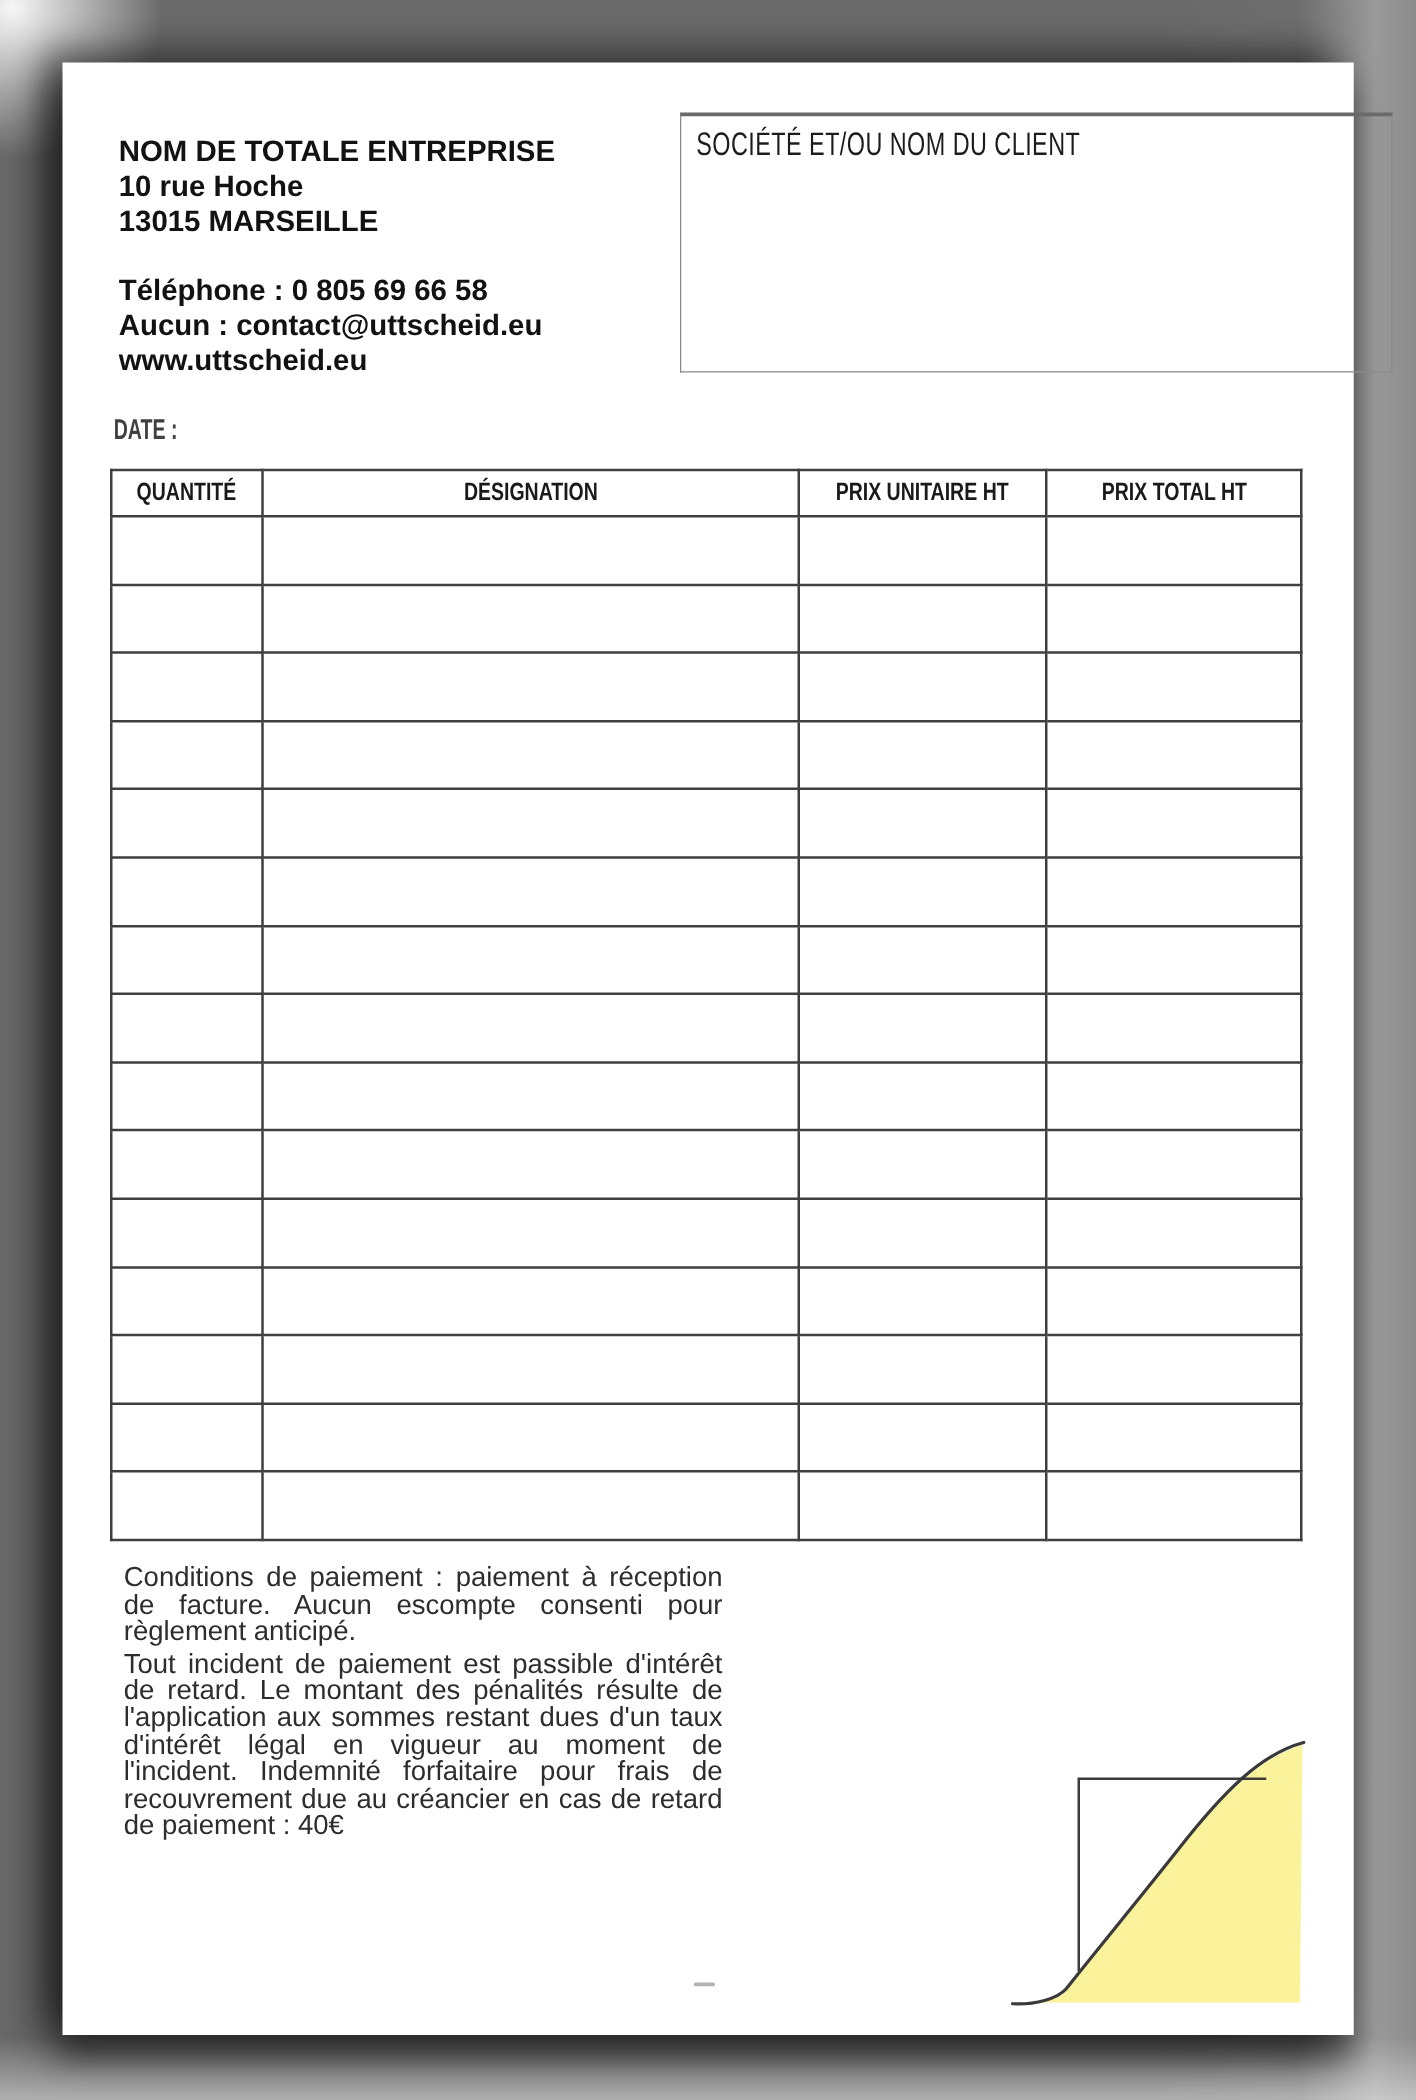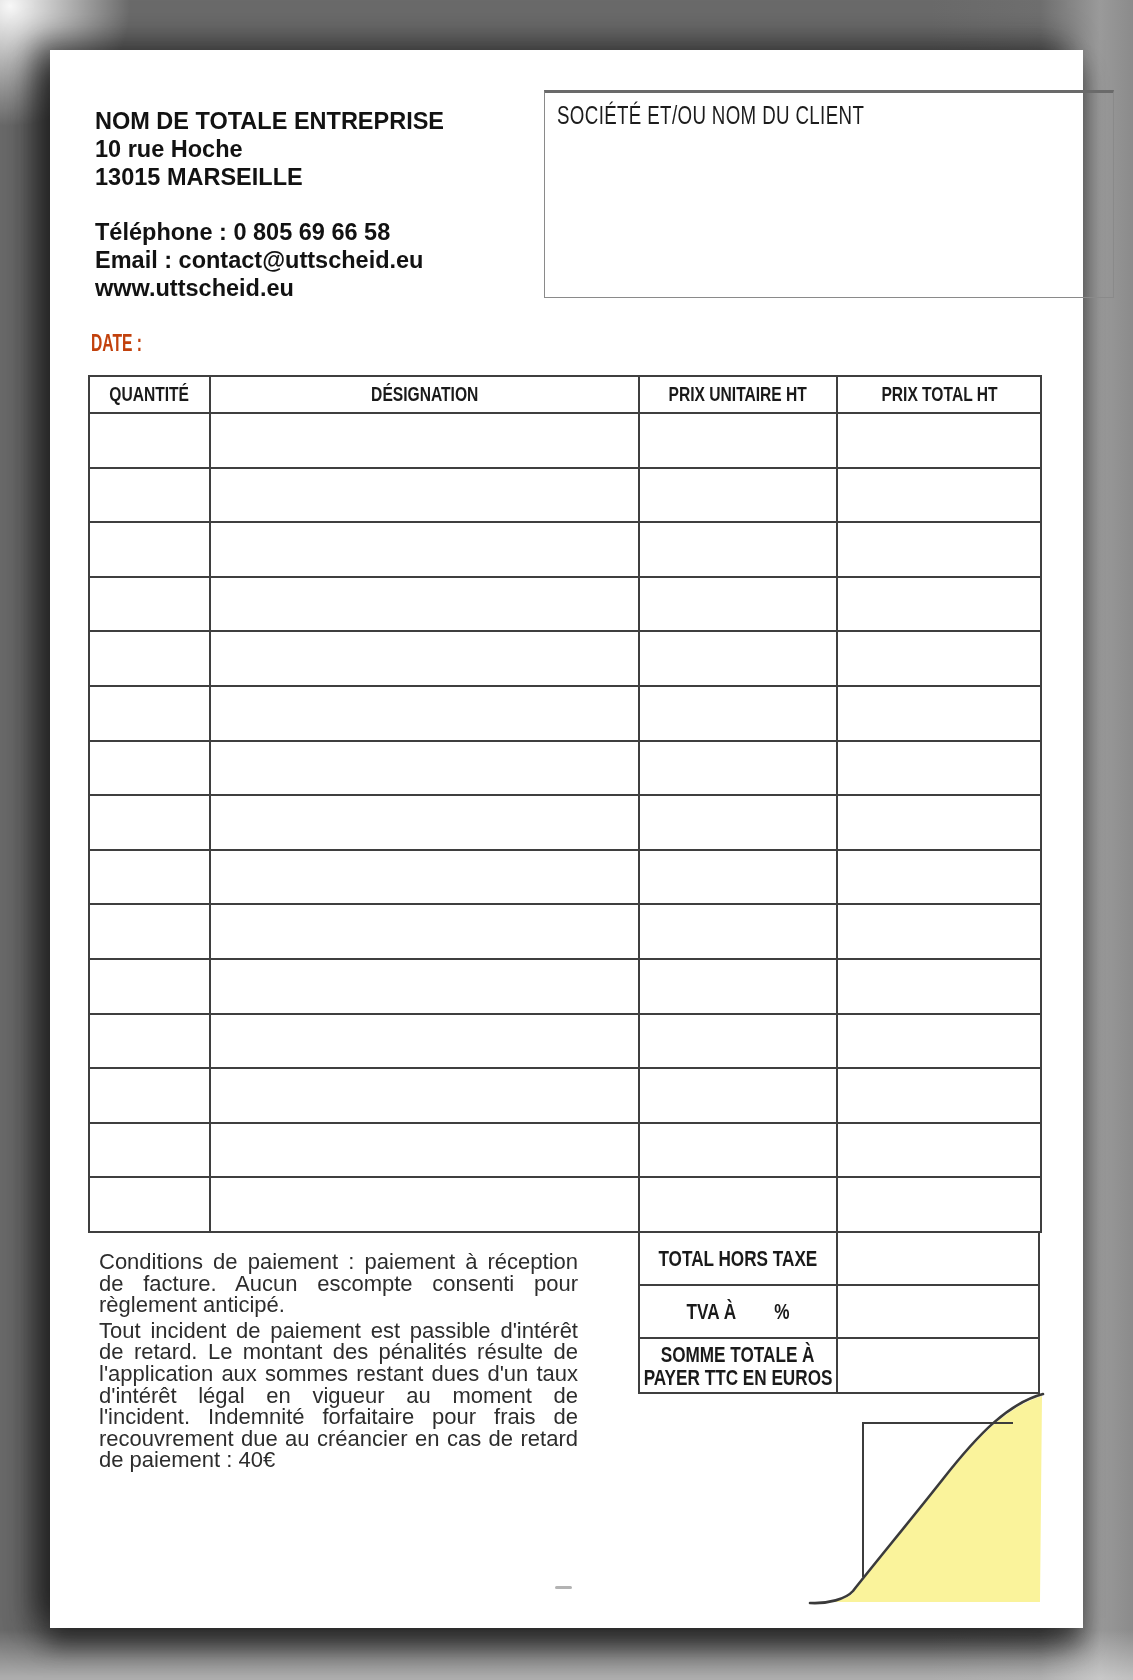--- a/index.html
+++ b/index.html
@@ -32,21 +32,21 @@
            font-size:23.5px;line-height:28px;}
   .company .gap{height:27px;}
 
   .client-box{
     position:absolute;left:494px;top:40px;width:570px;height:208px;box-sizing:border-box;
     border:1px solid #8a8a8a;border-top:3px solid #6a6a6a;
     padding:7px 0 0 12px;color:#1c1c1c;
   }
   .client-box .label{font-size:26px;font-weight:400;letter-spacing:.5px;}
 
-  .date-label{position:absolute;left:41px;top:280px;font-size:23px;font-weight:700;color:#c2410c;}
+  .date-label{position:absolute;left:41px;top:280px;font-size:23px;font-weight:700;color:#404040;}
   .invoice-title{position:absolute;left:487px;top:254px;font-size:47px;font-weight:700;color:#141414;}
   .invoice-title .cond-left{transform:scaleX(.68);}
   .date-label .cond-left{transform:scaleX(.68);}
 
   table.items{
     position:absolute;left:38px;top:325px;width:952px;height:858px;
     border-collapse:collapse;table-layout:fixed;
   }
   table.items th, table.items td{border:2px solid #3f3f3f;padding:0;}
   table.items thead tr{height:37px;}
@@ -75,21 +75,21 @@
 
 <div class="stage">
   <div class="paper">
 
     <div class="company">
       <div>NOM DE TOTALE ENTREPRISE</div>
       <div>10 rue Hoche</div>
       <div>13015 MARSEILLE</div>
       <div class="gap"></div>
       <div>Téléphone : 0 805 69 66 58</div>
-      <div>Email : contact@uttscheid.eu</div>
+      <div>Aucun : contact@uttscheid.eu</div>
       <div>www.uttscheid.eu</div>
     </div>
 
     <div class="client-box">
       <span class="label cond-left">SOCIÉTÉ ET/OU NOM DU CLIENT</span>
     </div>
 
     <div class="date-label">
       <span class="cond-left">DATE :</span>
     </div>
@@ -197,37 +197,20 @@
           </tr>
           <tr>
             <td></td>
             <td></td>
             <td></td>
             <td></td>
           </tr>
         </tbody>
     </table>
 
-    <div class="totals">
-      <div class="t-label">
-        <span class="cond">TOTAL HORS TAXE</span>
-      </div>
-      <div class="t-value"></div>
-
-      <div class="t-label">
-        <span class="cond">TVA À&nbsp;&nbsp;&nbsp;&nbsp;&nbsp;&nbsp;&nbsp;&nbsp;%</span>
-      </div>
-      <div class="t-value"></div>
-
-      <div class="t-label last">
-        <span class="cond">SOMME TOTALE À</span>
-        <span class="cond">PAYER TTC EN EUROS</span>
-      </div>
-      <div class="t-value last"></div>
-    </div>
 
     <div class="conditions">
       <p>Conditions de paiement : paiement à réception de facture. Aucun escompte consenti pour règlement anticipé.</p>
       <p>Tout incident de paiement est passible d'intérêt de retard. Le montant des pénalités résulte de l'application aux sommes restant dues d'un taux d'intérêt légal en vigueur au moment de l'incident. Indemnité forfaitaire pour frais de recouvrement due au créancier en cas de retard de paiement : 40€</p>
     </div>
 
     <svg class="curl" viewBox="0 0 245 230" xmlns="http://www.w3.org/2000/svg">
       <path d="M 242,6 C 208,16 178,46 142,92 C 108,135 74,176 52,204 C 46,210 30,213 12,212 L 240,212 Z" stroke="none" fill="#FAF39B"></path>
       <polyline points="63,187 63,33 213,33" fill="none" stroke="#3c3c3c" stroke-width="2"></polyline>
       <path d="M 243,4 C 209,13 179,43 143,89 C 109,132 75,173 53,201 C 46,209 28,214 10,213" fill="none" stroke="#3a3a3a" stroke-width="2.6" stroke-linecap="round"></path>

